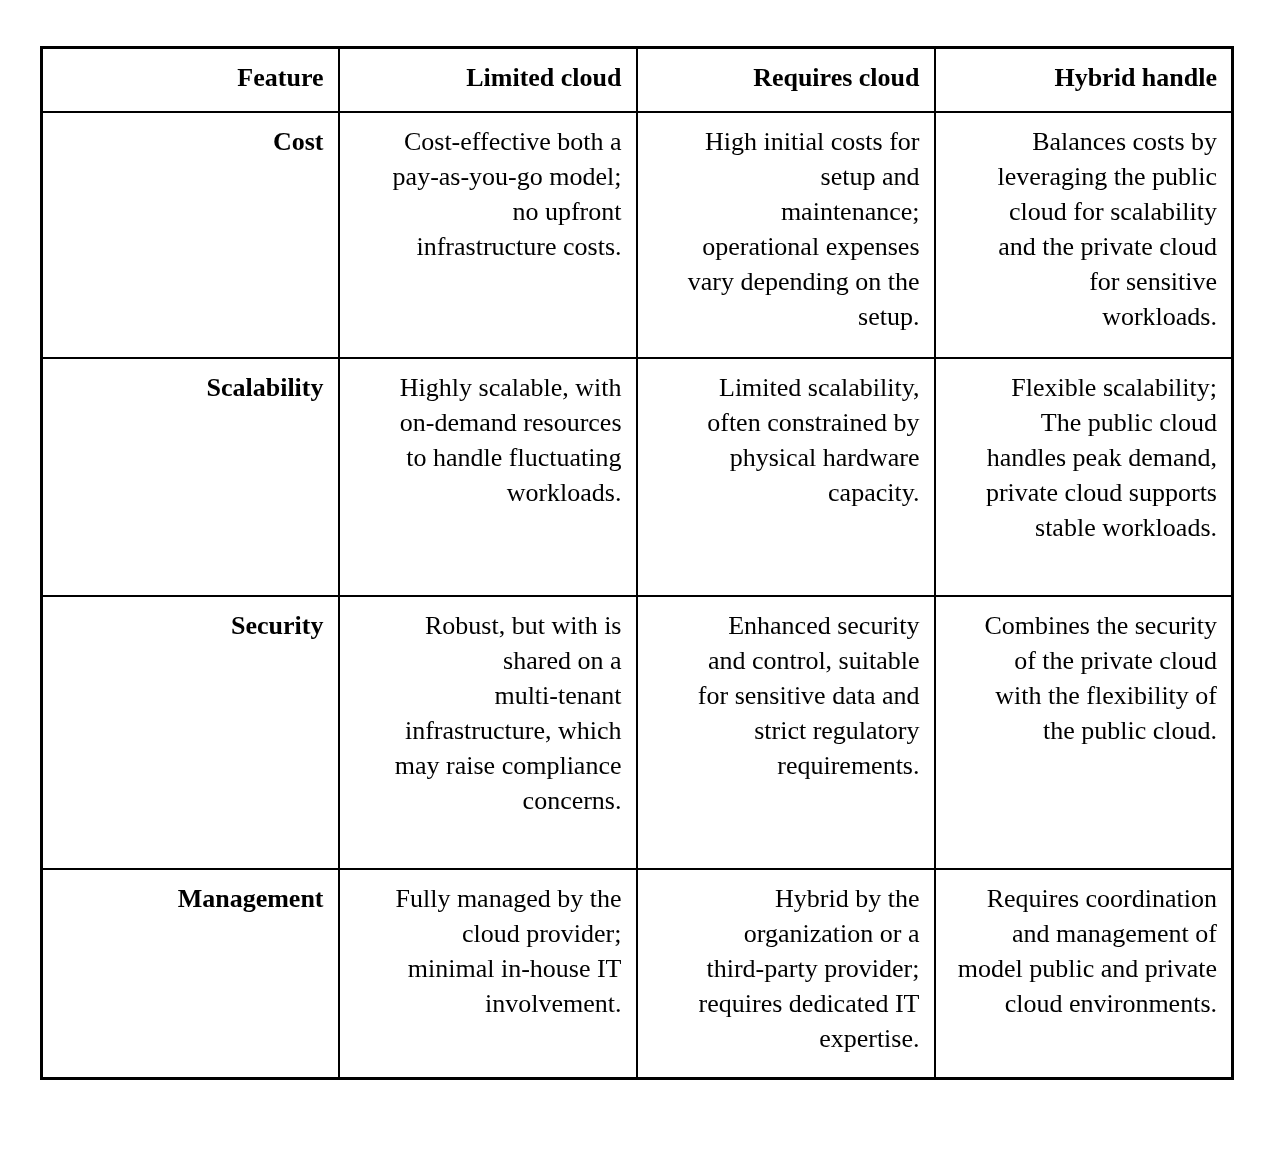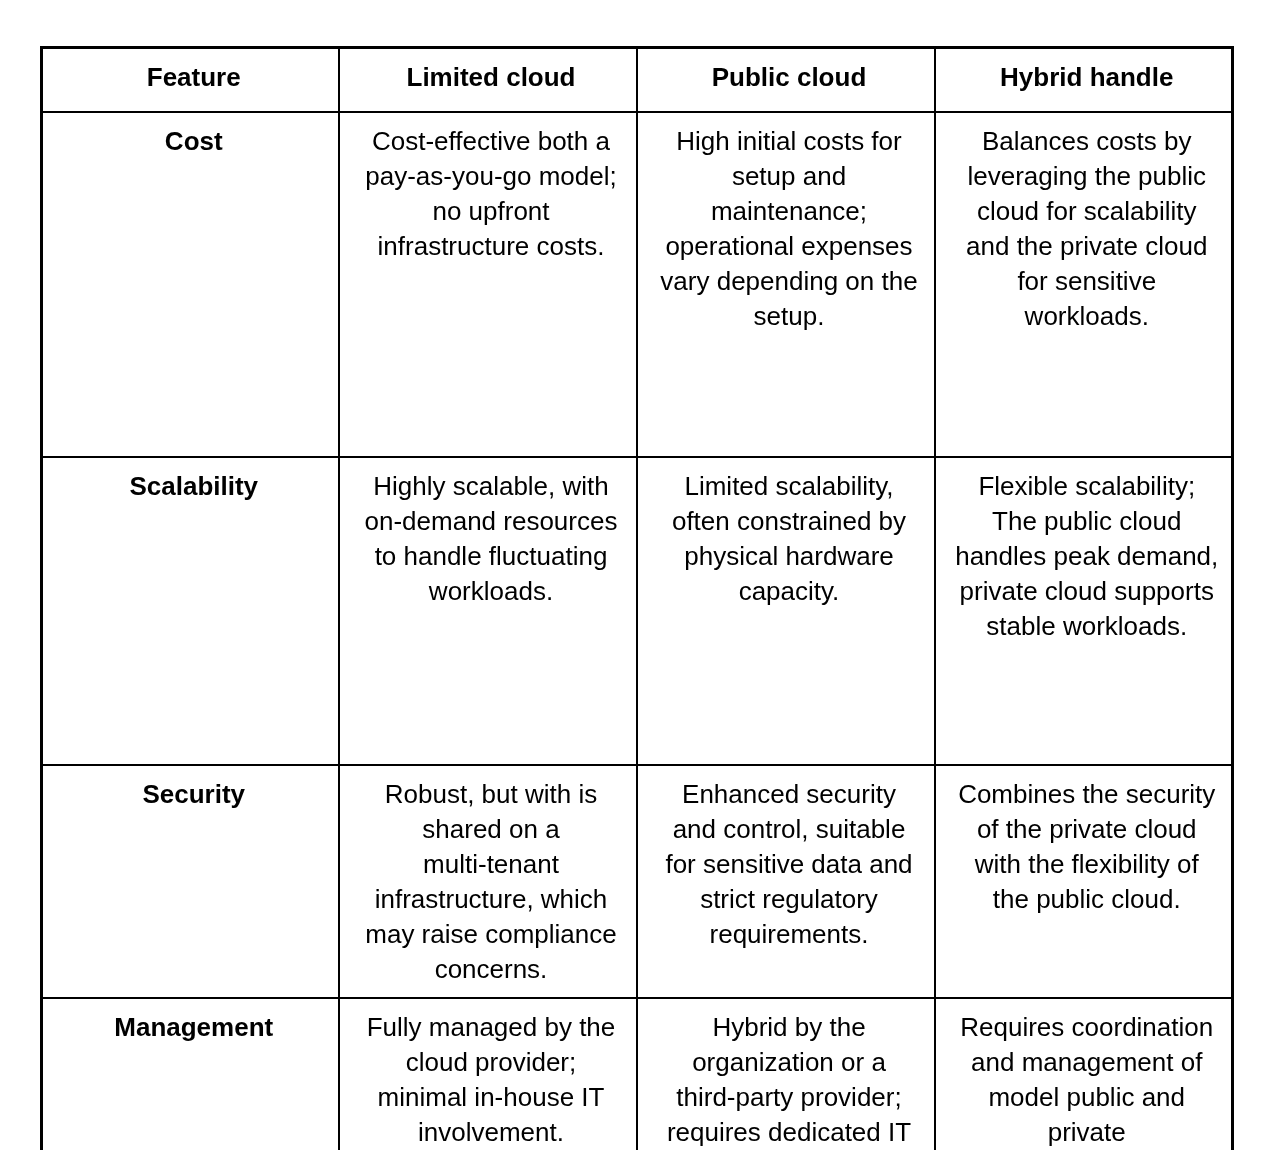--- a/index.html
+++ b/index.html
@@ -19,50 +19,51 @@
     table-layout: fixed;
     border: 3px solid #000000;
   }
   col.c-feature { width: 297px; }
   col.c-public  { width: 298px; }
   col.c-private { width: 298px; }
   col.c-hybrid  { width: 298px; }
   th, td {
     border: 2px solid #000000;
     vertical-align: top;
-    text-align: center;
-    padding: 11px 6px 10px 13px;
+    text-align: right;
+    padding: 11px 14px 10px 13px;
     font-size: 26px;
     line-height: 35px;
     white-space: pre-line;
     overflow: hidden;
+    font-family: Liberation Serif, serif;
   }
   th { font-weight: bold; }
   td.feature-label { font-weight: bold; }
   tr.header-row    { height: 64px; }
-  tr.row-cost      { height: 345px; }
-  tr.row-scalability { height: 308px; }
-  tr.row-security  { height: 233px; }
+  tr.row-cost      { height: 246px; }
+  tr.row-scalability { height: 238px; }
+  tr.row-security  { height: 273px; }
   tr.row-management{ height: 210px; }
 </style>
 </head>
 <body>
 
 <table class="comparison">
   <colgroup>
     <col class="c-feature">
     <col class="c-public">
     <col class="c-private">
     <col class="c-hybrid">
   </colgroup>
   <thead>
     <tr class="header-row">
       <th>Feature</th>
       <th>Limited cloud</th>
-      <th>Public cloud</th>
+      <th>Requires cloud</th>
       <th>Hybrid handle</th>
     </tr>
   </thead>
   <tbody>
     <tr class="row-cost">
       <td class="feature-label">Cost</td>
       <td>Cost-effective both a
 pay-as-you-go model;
 no upfront
 infrastructure costs.</td>

